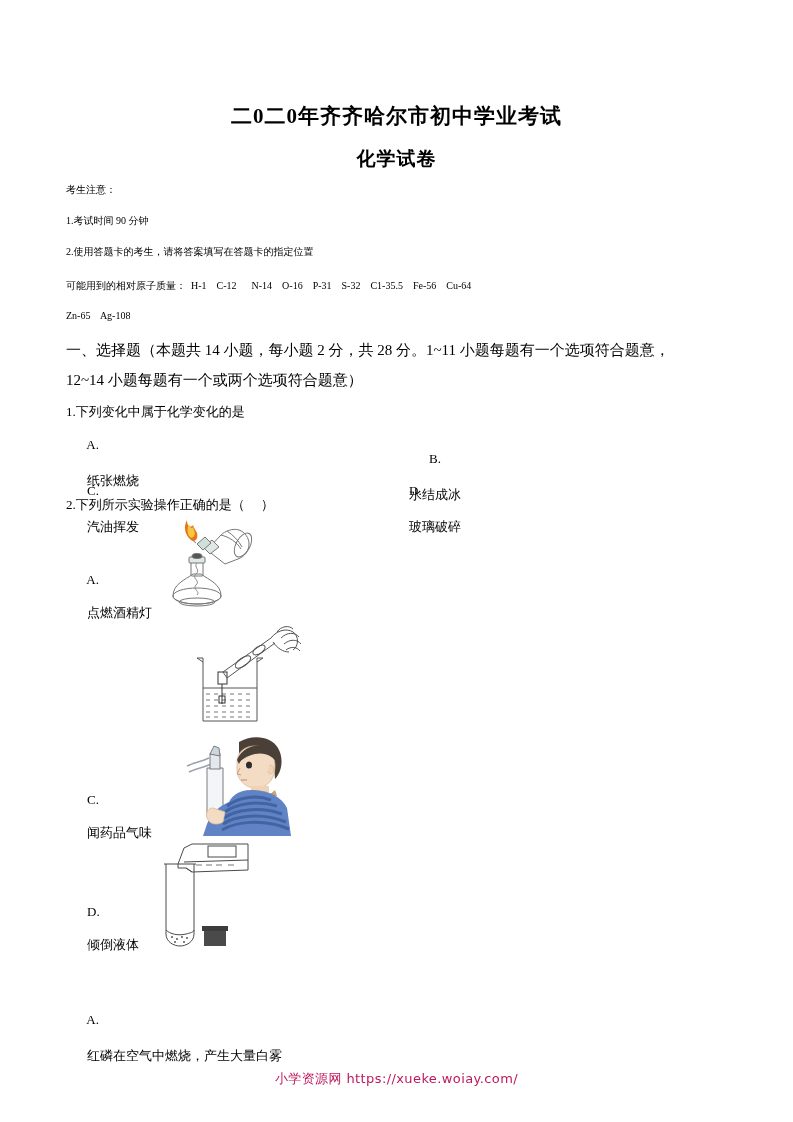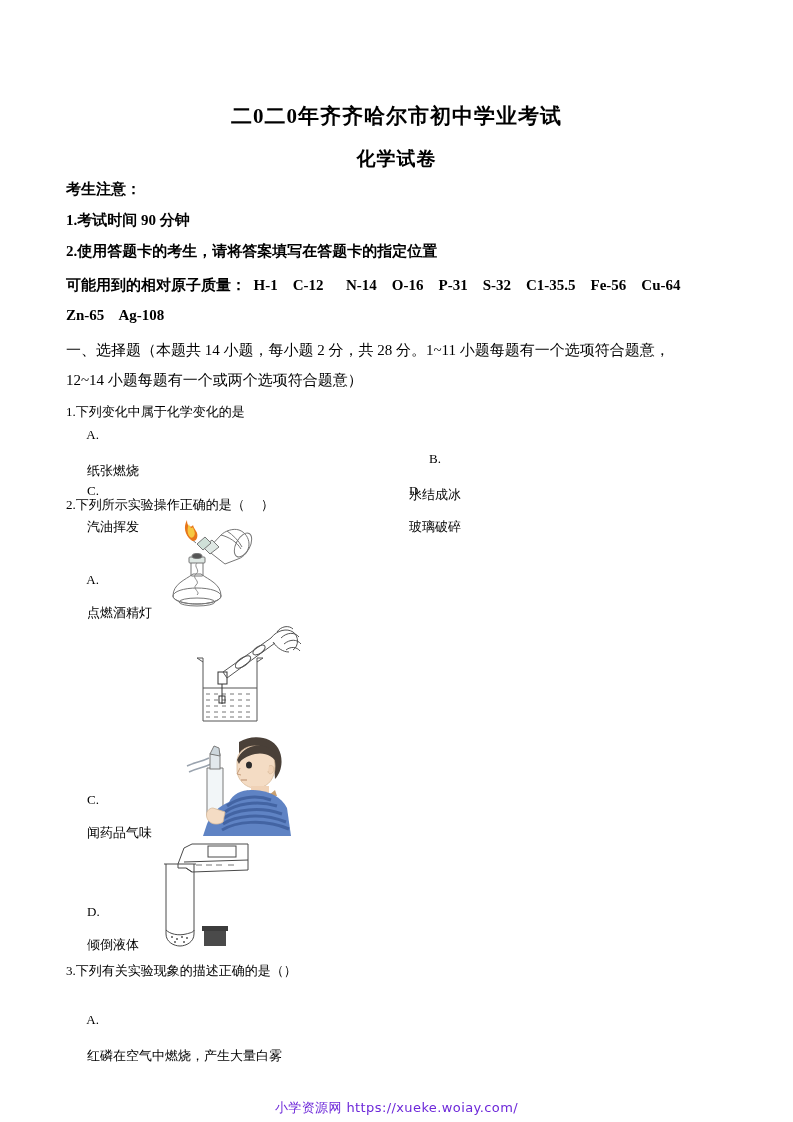--- a/index.html
+++ b/index.html
@@ -30,21 +30,21 @@
   .doc-title-sub  { top: 146px; font-size: 19px; }
 
   
   .line {
     position: absolute;
     left: 66px;
     font-size: 14.5px;
     line-height: 19px;
     white-space: pre;
   }
-  .bold { font-weight: bold; font-size: 15px; }
+  .bold { font-weight: normal; font-size: 10px; }
 
   .atomic-mass { letter-spacing: 0px; }
 
   
   .sec-head {
     position: absolute;
     left: 66px;
     width: 665px;
     font-weight: normal;
     font-size: 15px;
@@ -76,25 +76,25 @@
     white-space: pre;
   }
   .figure {
     position: absolute;
   }
 
   
   .watermark {
     position: absolute;
     left: 0; right: 0;
-    top: 1099px;
+    top: 1070px;
     text-align: center;
     font-family: "DejaVu Sans", "Liberation Sans", sans-serif;
     font-size: 13px;
-    color: #6d28d9;
+    color: #be185d;
     letter-spacing: 0.4px;
   }
 </style>
 </head>
 <body>
 
 <div class="page">
 
   <div class="doc-title doc-title-main">二0二0年齐齐哈尔市初中学业考试</div>
   <div class="doc-title doc-title-sub">化学试卷</div>
@@ -103,21 +103,21 @@
   <div class="line bold" style="top:211px;">1.考试时间 90 分钟</div>
   <div class="line bold" style="top:242px;">2.使用答题卡的考生，请将答案填写在答题卡的指定位置</div>
   <div class="line bold atomic-mass" style="top:276px;text-align:right;">可能用到的相对原子质量：  H-1    C-12      N-14    O-16    P-31    S-32    C1-35.5    Fe-56    Cu-64</div>
   <div class="line bold atomic-mass" style="top:306px;">Zn-65    Ag-108</div>
 
   <div class="sec-head" style="top:336px;">一、选择题（本题共 14 小题，每小题 2 分，共 28 分。1~11 小题每题有一个选项符合题意，</div>
   <div class="sec-head" style="top:366px;">12~14 小题每题有一个或两个选项符合题意）</div>
 
   <div class="q-stem" style="top:403px;">1.下列变化中属于化学变化的是</div>
 
-  <div class="opt opt-left" style="top:408px;">
+  <div class="opt opt-left" style="top:418px;">
     <span>A.</span>
     <span style="display:inline-block;width:12px"></span>
     <span>纸张燃烧</span>
   </div>
   <div class="opt opt-right" style="top:432px;text-align:center;">
     <span>B.</span>
     <span style="display:inline-block;width:12px"></span>
     <span>水结成冰</span>
   </div>
   <div class="opt opt-left" style="top:464px;">
@@ -308,21 +308,20 @@
           <circle cx="36" cy="100" r="1"></circle>
       </g>
 
       <g>
         <rect x="56" y="88" width="22" height="16" fill="#4a4a4a"></rect>
         <rect x="54" y="84" width="26" height="5" fill="#3c3c3c"></rect>
       </g>
     </svg>
   </div>
 
-  <div class="q-stem" style="top:962px;">3.下列有关实验现象的描述正确的是（）</div>
   <div class="opt opt-left" style="top:993px;">
     <span>A.</span>
     <span style="display:inline-block;width:12px"></span>
     <span>红磷在空气中燃烧，产生大量白雾</span>
   </div>
 
   <div class="watermark">小学资源网 https://xueke.woiay.com/</div>
 
 </div>
 

